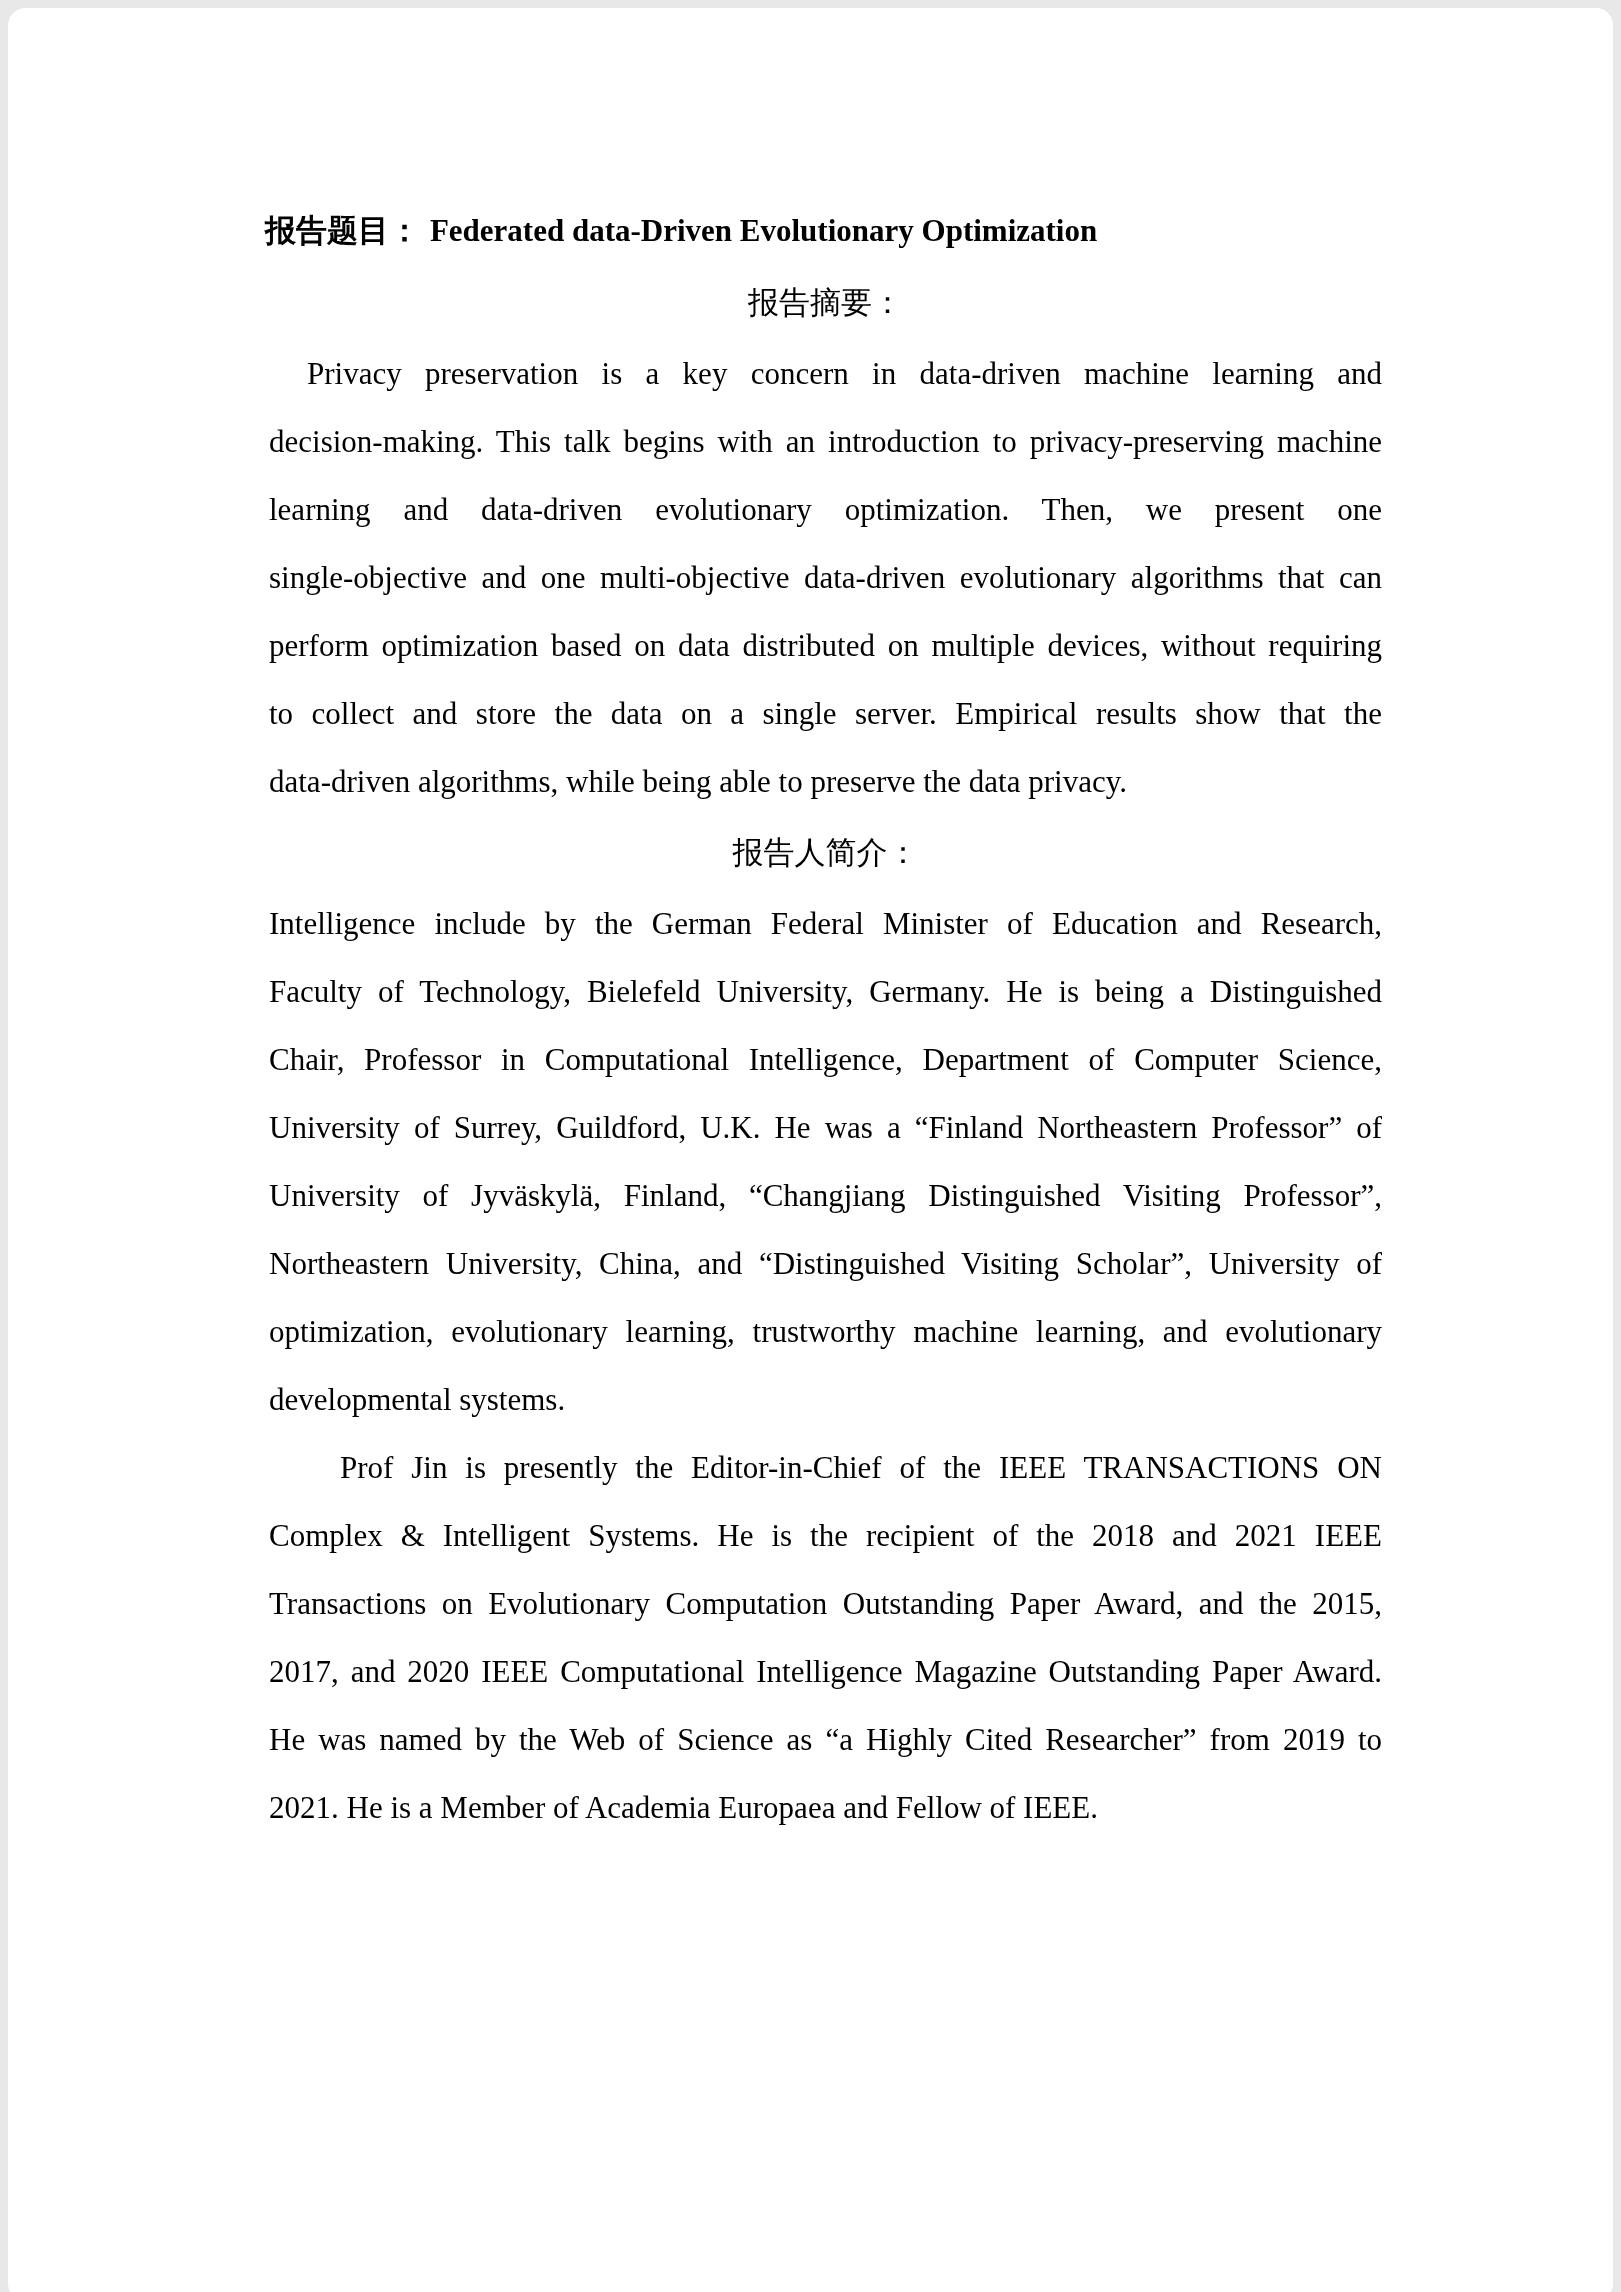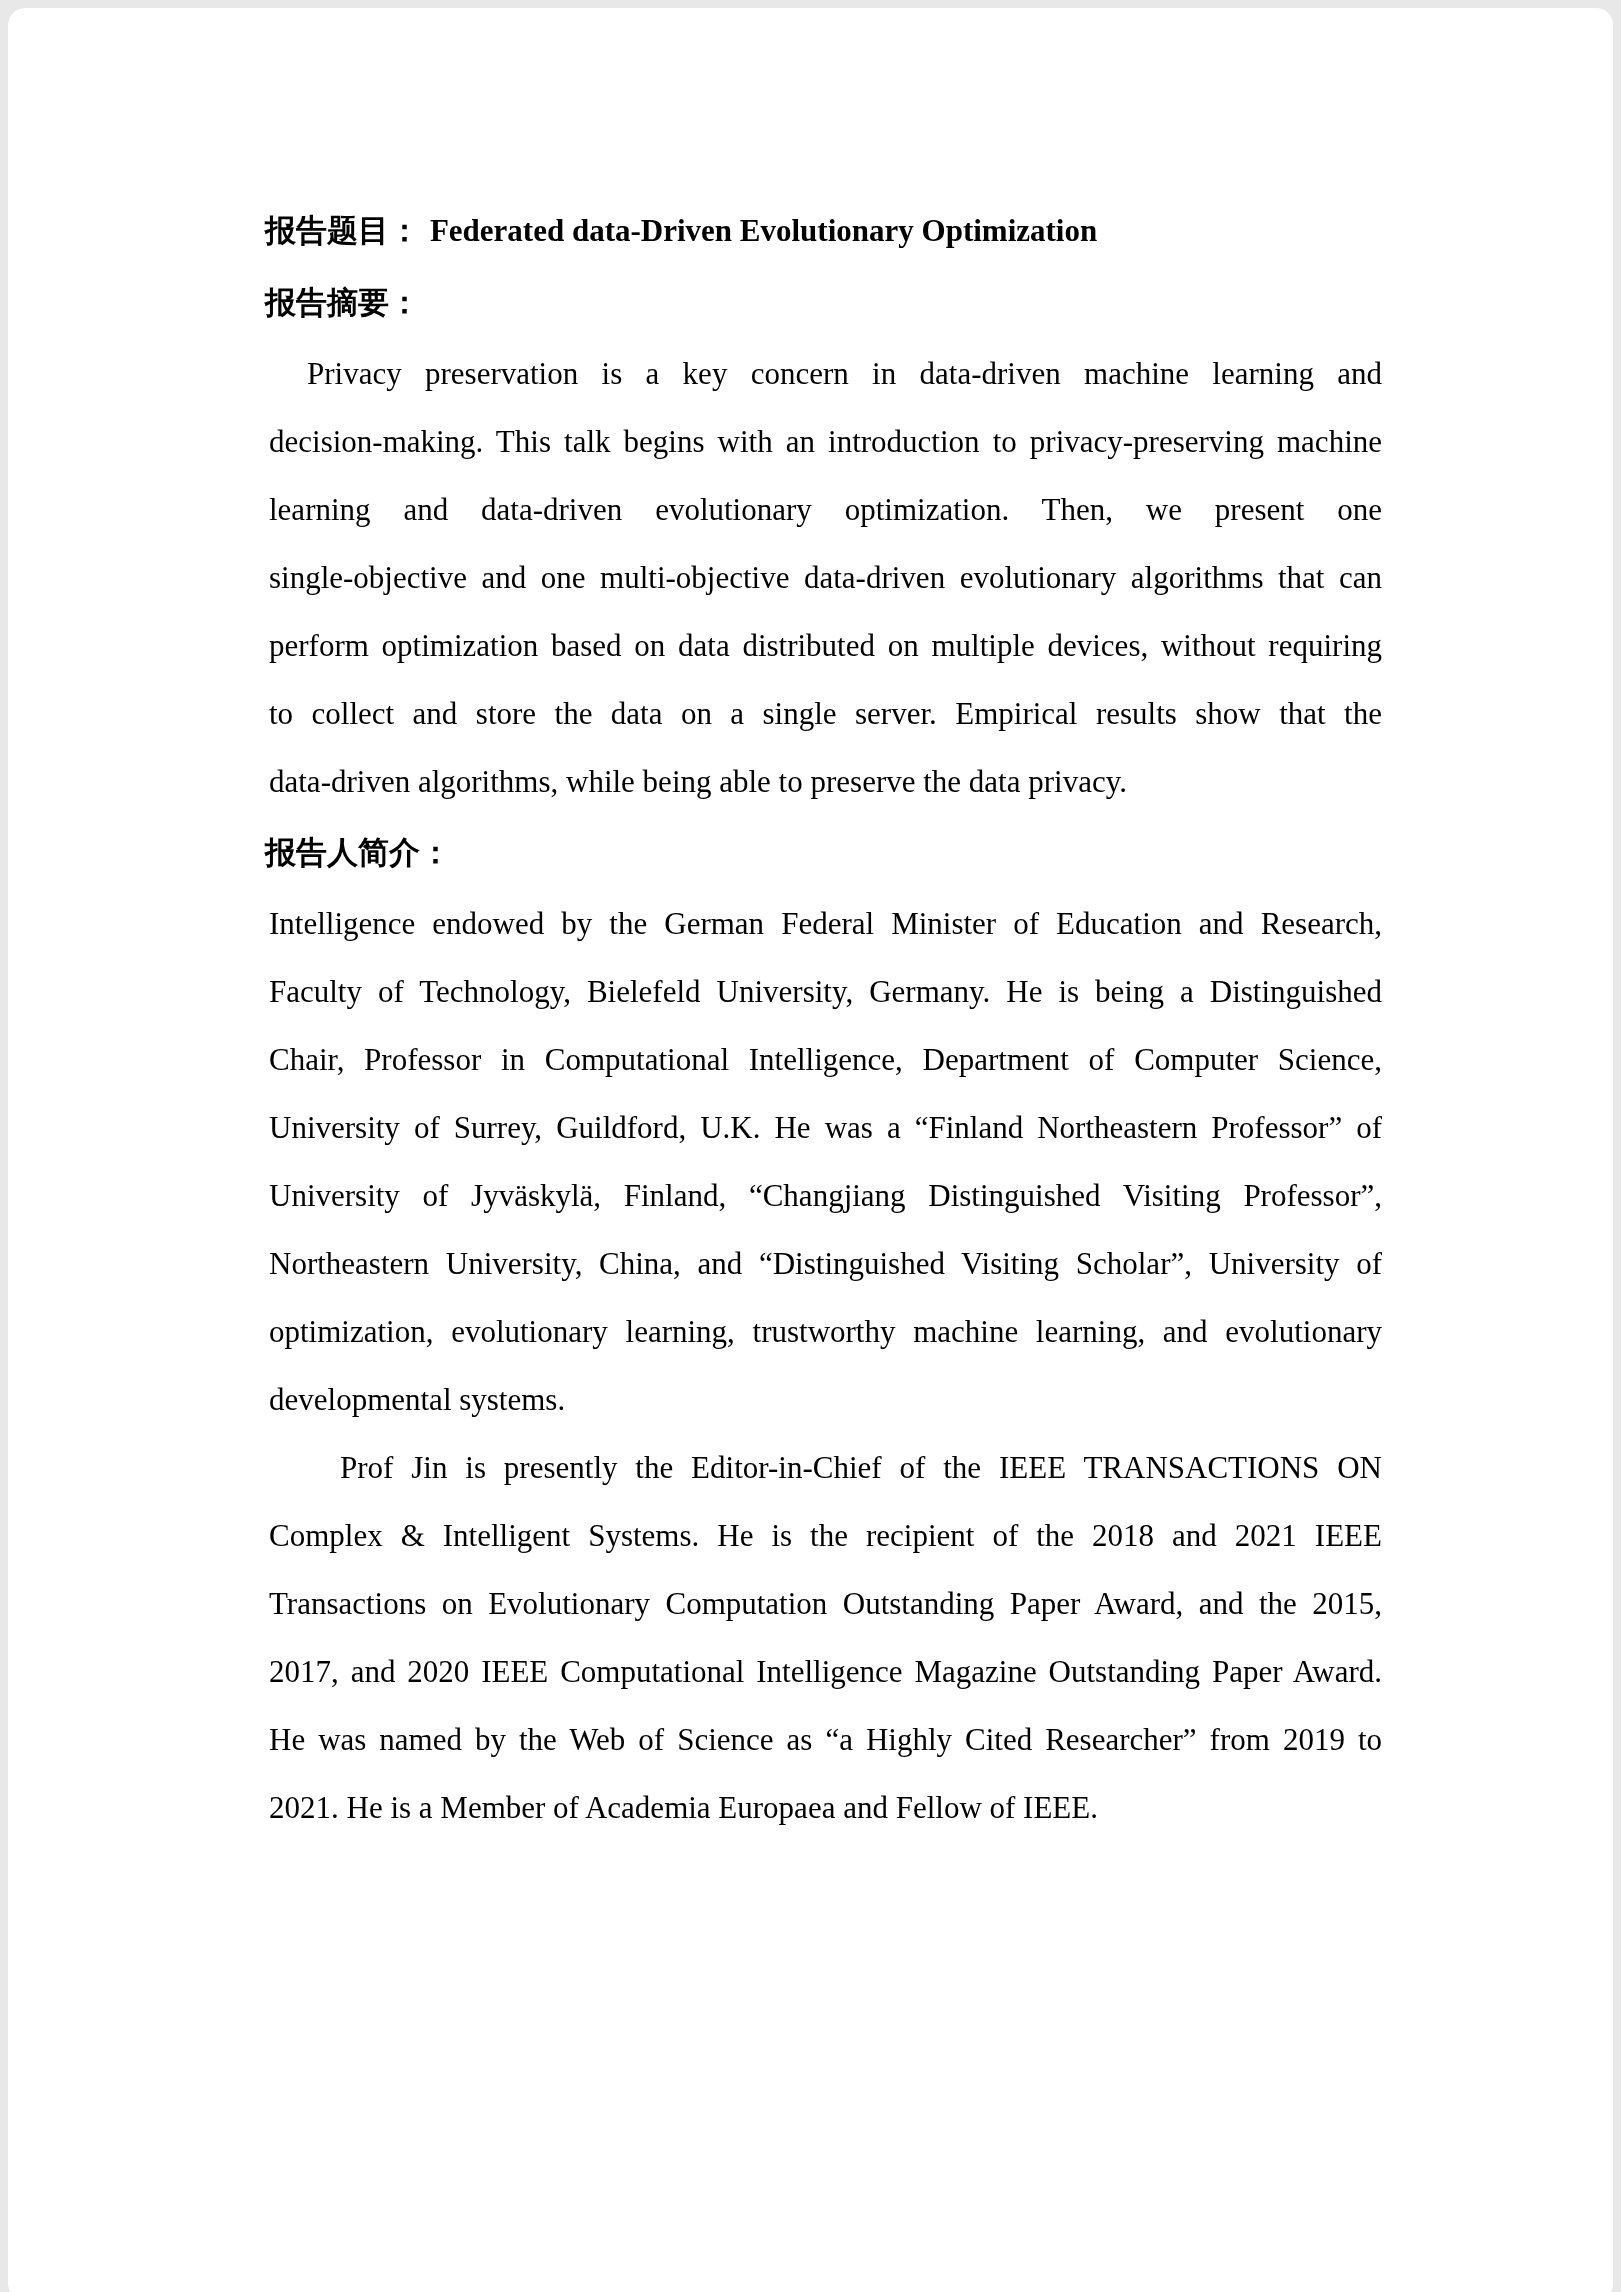--- a/index.html
+++ b/index.html
@@ -24,24 +24,25 @@
   .title-line {
     line-height: 64px;
     height: 64px;
     font-weight: 700;
     white-space: nowrap;
   }
   .title-line .en { margin-left: 5.9px; }
   .heading {
     line-height: 64px;
     height: 64px;
-    font-weight: 700;
+    font-weight: 400;
     margin-top: 7.8px;
     margin-bottom: 6.9px;
     white-space: nowrap;
+    text-align: center;
   }
   .paragraph { }
   .line {
     line-height: 64px;
     height: 64px;
     text-align: justify;
     text-align-last: justify;
     overflow: hidden;
   }
   .line.last {
@@ -64,21 +65,21 @@
           <div class="line first-normal">Privacy preservation is a key concern in data-driven machine learning and</div>
           <div class="line">decision-making. This talk begins with an introduction to privacy-preserving machine</div>
           <div class="line">learning and data-driven evolutionary optimization. Then, we present one</div>
           <div class="line">single-objective and one multi-objective data-driven evolutionary algorithms that can</div>
           <div class="line">perform optimization based on data distributed on multiple devices, without requiring</div>
           <div class="line">to collect and store the data on a single server. Empirical results show that the</div>
           <div class="line last">data-driven algorithms, while being able to preserve the data privacy.</div>
         </div>
         <div class="heading">报告人简介：</div>
         <div class="paragraph">
-          <div class="line">Intelligence endowed by the German Federal Minister of Education and Research,</div>
+          <div class="line">Intelligence include by the German Federal Minister of Education and Research,</div>
           <div class="line">Faculty of Technology, Bielefeld University, Germany. He is being a Distinguished</div>
           <div class="line">Chair, Professor in Computational Intelligence, Department of Computer Science,</div>
           <div class="line">University of Surrey, Guildford, U.K. He was a “Finland Northeastern Professor” of</div>
           <div class="line">University of Jyväskylä, Finland, “Changjiang Distinguished Visiting Professor”,</div>
           <div class="line">Northeastern University, China, and “Distinguished Visiting Scholar”, University of</div>
           <div class="line">optimization, evolutionary learning, trustworthy machine learning, and evolutionary</div>
           <div class="line last">developmental systems.</div>
         </div>
         <div class="paragraph">
           <div class="line first-large">Prof Jin is presently the Editor-in-Chief of the IEEE TRANSACTIONS ON</div>

